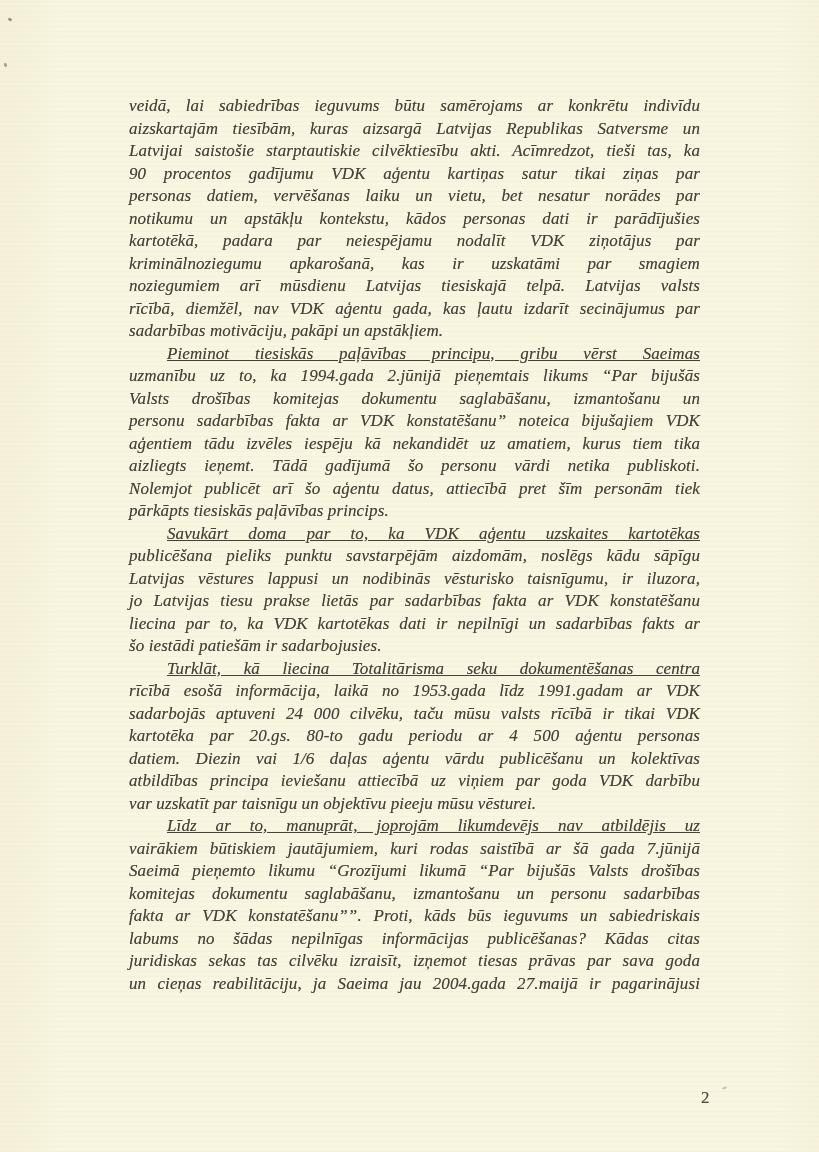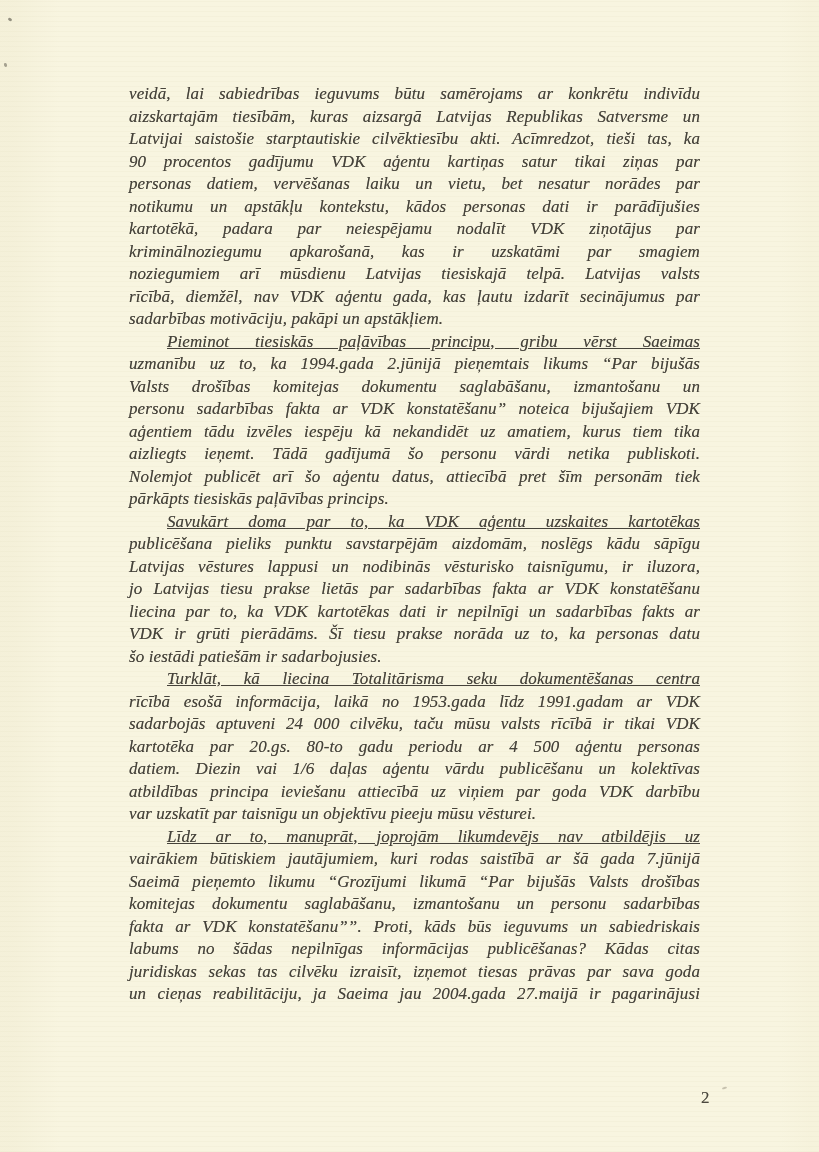--- a/index.html
+++ b/index.html
@@ -18,21 +18,21 @@
     inset: 0;
     background-color: #f8f5e0;
     background-image:
       repeating-linear-gradient(0deg, rgba(228,222,192,0.18) 0 1px, rgba(0,0,0,0) 1px 5px),
       linear-gradient(90deg, rgba(236,230,202,0.30) 0 14px, rgba(0,0,0,0) 60px),
       linear-gradient(270deg, rgba(240,235,208,0.25) 0 8px, rgba(0,0,0,0) 40px);
   }
   .text-block {
     position: absolute;
     left: 129px;
-    top: 83px;
+    top: 95px;
     width: 571px;
     font-style: italic;
     font-size: 17px;
     line-height: 22.5px;
     color: #45423a;
     text-shadow: 0 0 0.5px rgba(69,66,58,0.55);
     letter-spacing: 0.1px;
   }
   .paragraph { margin: 0; }
   .line {
@@ -95,21 +95,20 @@
         <div class="line">aizliegts ieņemt. Tādā gadījumā šo personu vārdi netika publiskoti.</div>
         <div class="line">Nolemjot publicēt arī šo aģentu datus, attiecībā pret šīm personām tiek</div>
         <div class="line para-end">pārkāpts tiesiskās paļāvības princips.</div>
       </div>
       <div class="paragraph">
         <div class="line indent">Savukārt doma par to, ka VDK aģentu uzskaites kartotēkas</div>
         <div class="line">publicēšana pieliks punktu savstarpējām aizdomām, noslēgs kādu sāpīgu</div>
         <div class="line">Latvijas vēstures lappusi un nodibinās vēsturisko taisnīgumu, ir iluzora,</div>
         <div class="line">jo Latvijas tiesu prakse lietās par sadarbības fakta ar VDK konstatēšanu</div>
         <div class="line">liecina par to, ka VDK kartotēkas dati ir nepilnīgi un sadarbības fakts ar</div>
-        <div class="line">VDK ir grūti pierādāms. Šī tiesu prakse norāda uz to, ka personas datu</div>
         <div class="line para-end">šo iestādi patiešām ir sadarbojusies.</div>
       </div>
       <div class="paragraph">
         <div class="line indent">Turklāt, kā liecina Totalitārisma seku dokumentēšanas centra</div>
         <div class="line">rīcībā esošā informācija, laikā no 1953.gada līdz 1991.gadam ar VDK</div>
         <div class="line">sadarbojās aptuveni 24 000 cilvēku, taču mūsu valsts rīcībā ir tikai VDK</div>
         <div class="line">kartotēka par 20.gs. 80-to gadu periodu ar 4 500 aģentu personas</div>
         <div class="line">datiem. Diezin vai 1/6 daļas aģentu vārdu publicēšanu un kolektīvas</div>
         <div class="line">atbildības principa ieviešanu attiecībā uz viņiem par goda VDK darbību</div>
         <div class="line para-end">var uzskatīt par taisnīgu un objektīvu pieeju mūsu vēsturei.</div>

